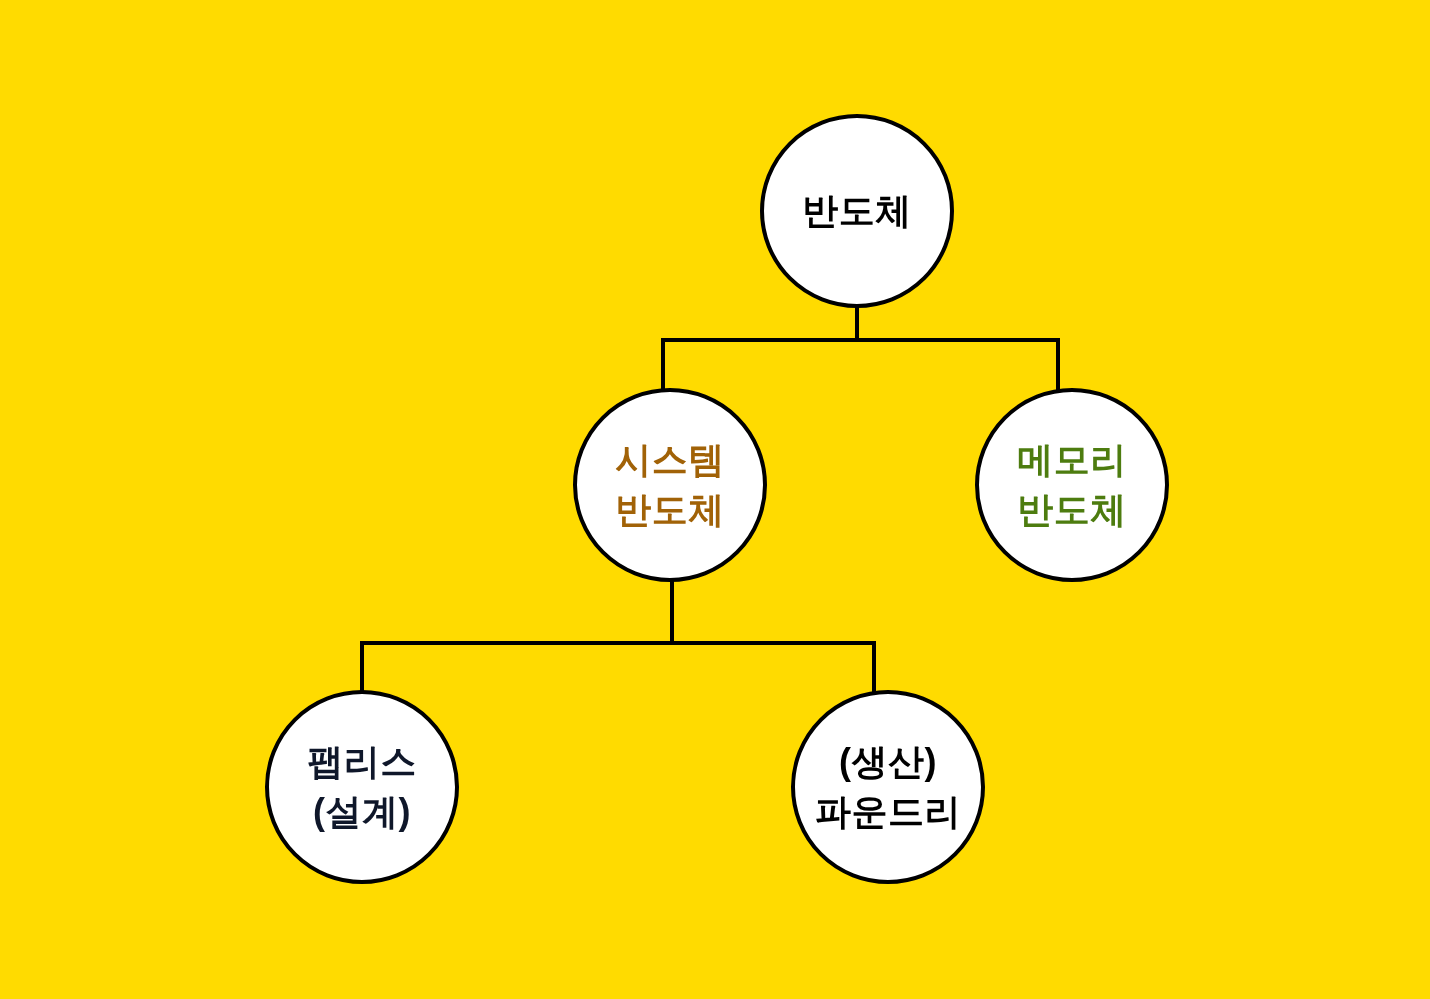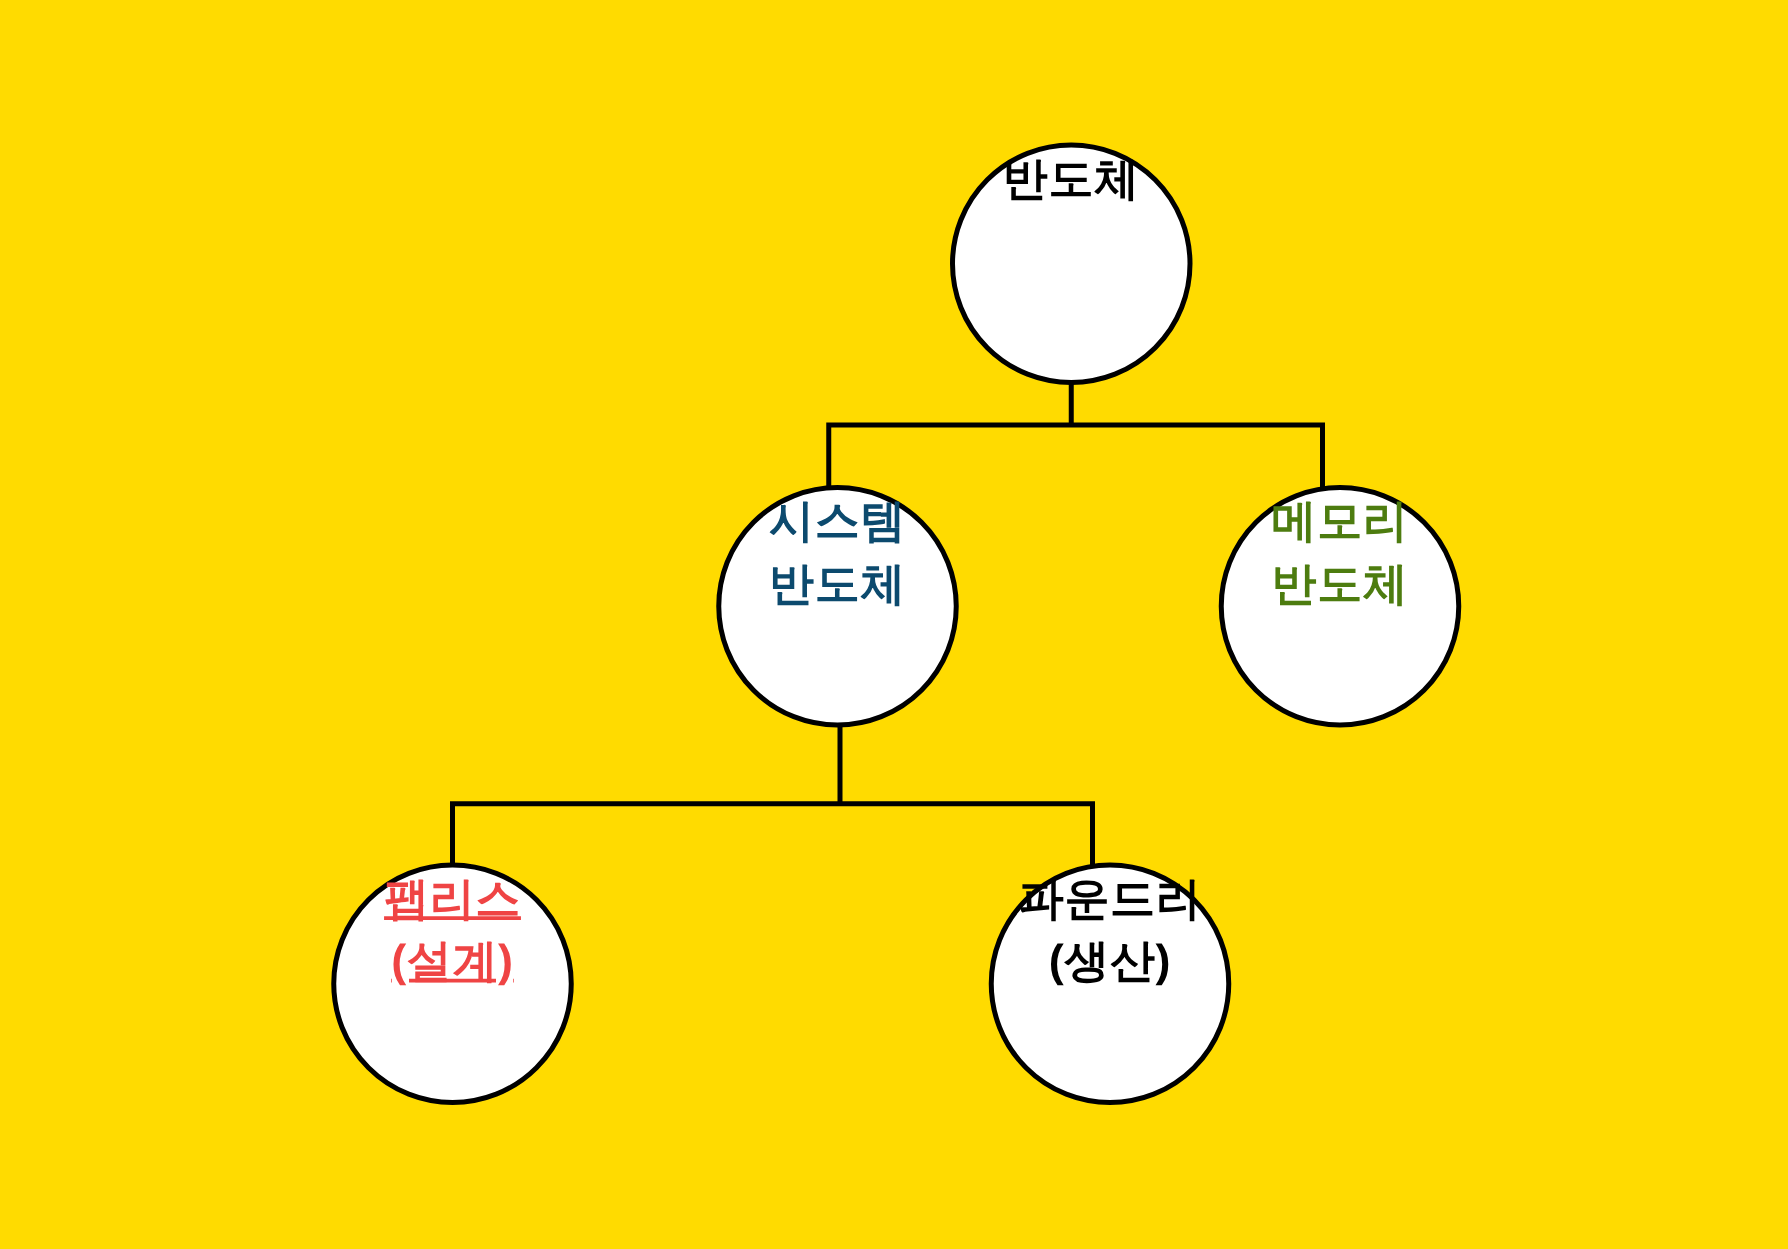--- a/index.html
+++ b/index.html
@@ -17,20 +17,21 @@
     z-index: 1;
   }
   .node {
     position: absolute;
     width: 194px;
     height: 194px;
     border-radius: 50%;
     border: 4px solid #000;
     box-sizing: border-box;
     display: flex;
+    align-items: center;
     justify-content: center;
     text-align: center;
     z-index: 2;
     background: #fff;
   }
   .node .label {
     font-weight: 700;
     font-size: 36px;
     line-height: 1.38;
     letter-spacing: 0.5px;
@@ -50,39 +51,39 @@
   <path class="connector-path" d="M 857 300 L 857 340 M 663 396 L 663 340 L 1058 340 L 1058 396" fill="none" stroke="#000000" stroke-width="4"></path>
   <path class="connector-path" d="M 672 574 L 672 643 M 362 698 L 362 643 L 874 643 L 874 698" fill="none" stroke="#000000" stroke-width="4"></path>
 </svg>
 
 <div class="node node-root" style="background: rgb(255, 255, 255); border-color: rgb(0, 0, 0); color: rgb(0, 0, 0);">
   <div class="label">
     <span>반도체</span>
   </div>
 </div>
 
-<div class="node node-system" style="background: rgb(255, 255, 255); border-color: rgb(0, 0, 0); color: #0c4a6e;">
+<div class="node node-system" style="background: rgb(255, 255, 255); border-color: rgb(0, 0, 0); color: #a16207;">
   <div class="label">
     <span>시스템</span>
     <span>반도체</span>
   </div>
 </div>
 
 <div class="node node-memory" style="background: rgb(255, 255, 255); border-color: rgb(0, 0, 0); color: #4d7c0f;">
   <div class="label">
     <span>메모리</span>
     <span>반도체</span>
   </div>
 </div>
 
-<div class="node node-fabless" style="background: rgb(255, 255, 255); border-color: rgb(0, 0, 0); color: #ef4444; text-decoration: underline;">
+<div class="node node-fabless" style="background: rgb(255, 255, 255); border-color: rgb(0, 0, 0); color: #0f172a;">
   <div class="label">
     <span>팹리스</span>
     <span>(설계)</span>
   </div>
 </div>
 
 <div class="node node-foundry" style="background: rgb(255, 255, 255); border-color: rgb(0, 0, 0); color: rgb(0, 0, 0);">
   <div class="label">
+    <span>(생산)</span>
     <span>파운드리</span>
-    <span>(생산)</span>
   </div>
 </div>
 
 </body></html>

